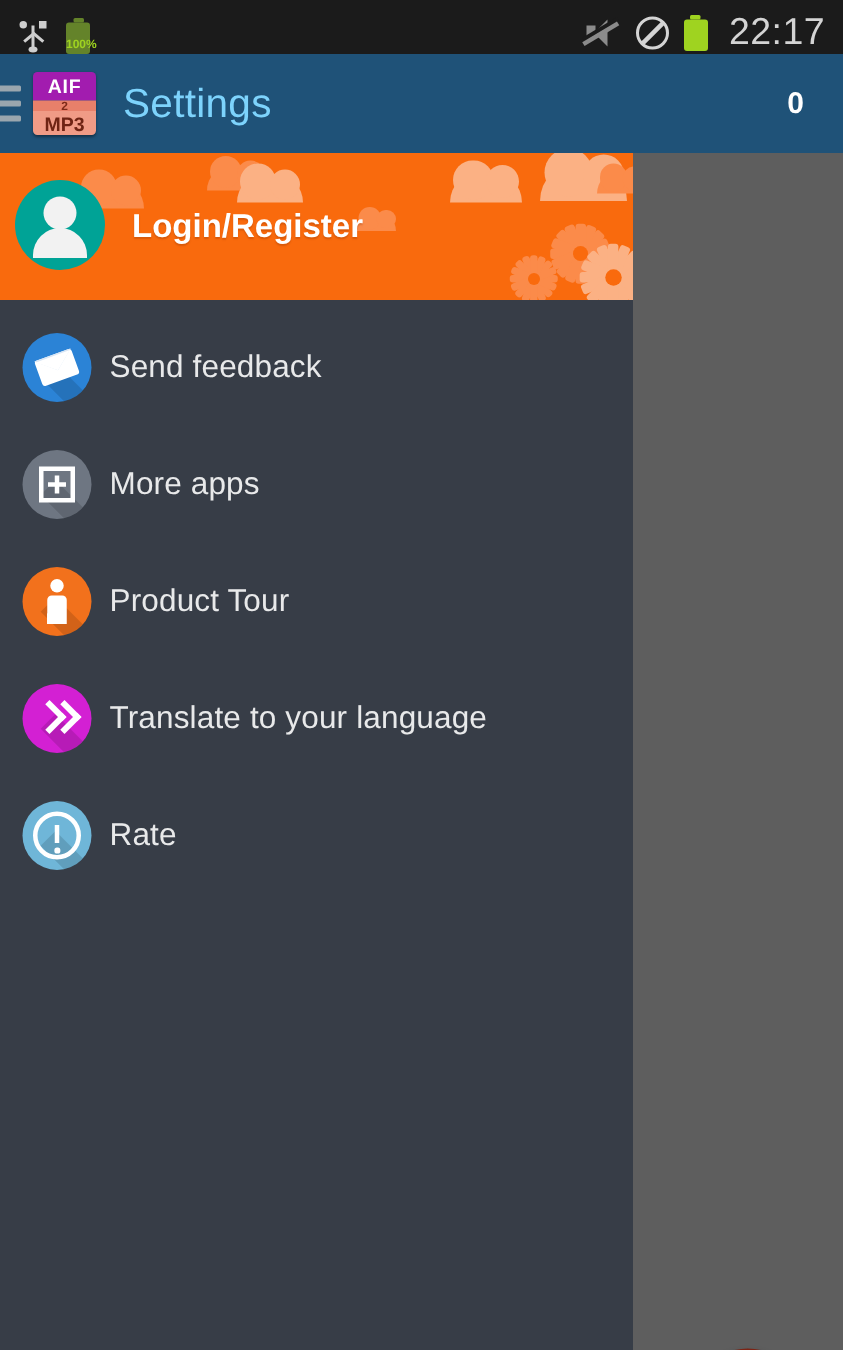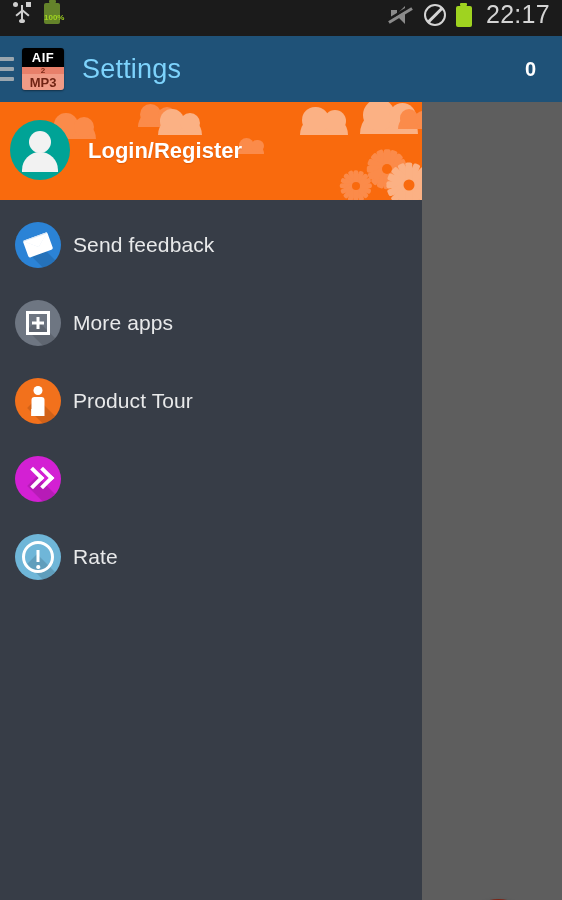--- a/index.html
+++ b/index.html
@@ -20,21 +20,21 @@
   }
 
   
   #status-bar {
     position: absolute;
     left: 0; top: 0;
     width: 562px;
     height: 36px;
     background: #1b1b1b;
     display: flex;
-    align-items: flex-start;
+    align-items: flex-end;
     box-sizing: border-box;
     padding: 0 12px 0 14px;
   }
   .sb-left { display: flex; align-items: center; gap: 14px; }
   .sb-right { display: flex; align-items: center; gap: 10px; margin-left: auto; }
   .sb-clock {
     color: #d4d4d4;
     font-size: 25px;
     letter-spacing: 0.3px;
     margin-left: 4px;
@@ -134,21 +134,21 @@
     border-radius: 3px;
     overflow: hidden;
     position: relative;
     box-shadow: 0 1px 2px rgba(0,0,0,.4);
     font-weight: bold;
     color: #ffffff;
     flex: none;
   }
   #app-icon .top {
     position: absolute; left: 0; top: 0; width: 100%; height: 46%;
-    background: #000000;
+    background: #a21caf;
     display: flex; align-items: center; justify-content: center;
     font-size: 13px; letter-spacing: .5px; text-align: center;
   }
   #app-icon .mid {
     position: absolute; left: 0; top: 46%; width: 100%; height: 16%;
     background: #e8806a;
     display: flex; align-items: center; justify-content: center;
     font-size: 8px; color: #7d2a18;
   }
   #app-icon .bot {
@@ -538,20 +538,21 @@
       </div>
 
       <div class="drawer-item">
         <span class="item-icon" style="background:#d320d3;">
           <i class="shadow"></i>
           <span class="chev">
               <i class="c1"></i>
               <i class="c2"></i>
             </span>
         </span>
+        <span class="item-label">Translate to your language</span>
       </div>
 
       <div class="drawer-item">
         <span class="item-icon" style="background:#6fb6d8;">
           <i class="shadow"></i>
           <span class="exclaim">
               <i class="bar"></i>
               <i class="dot"></i>
             </span>
         </span>

